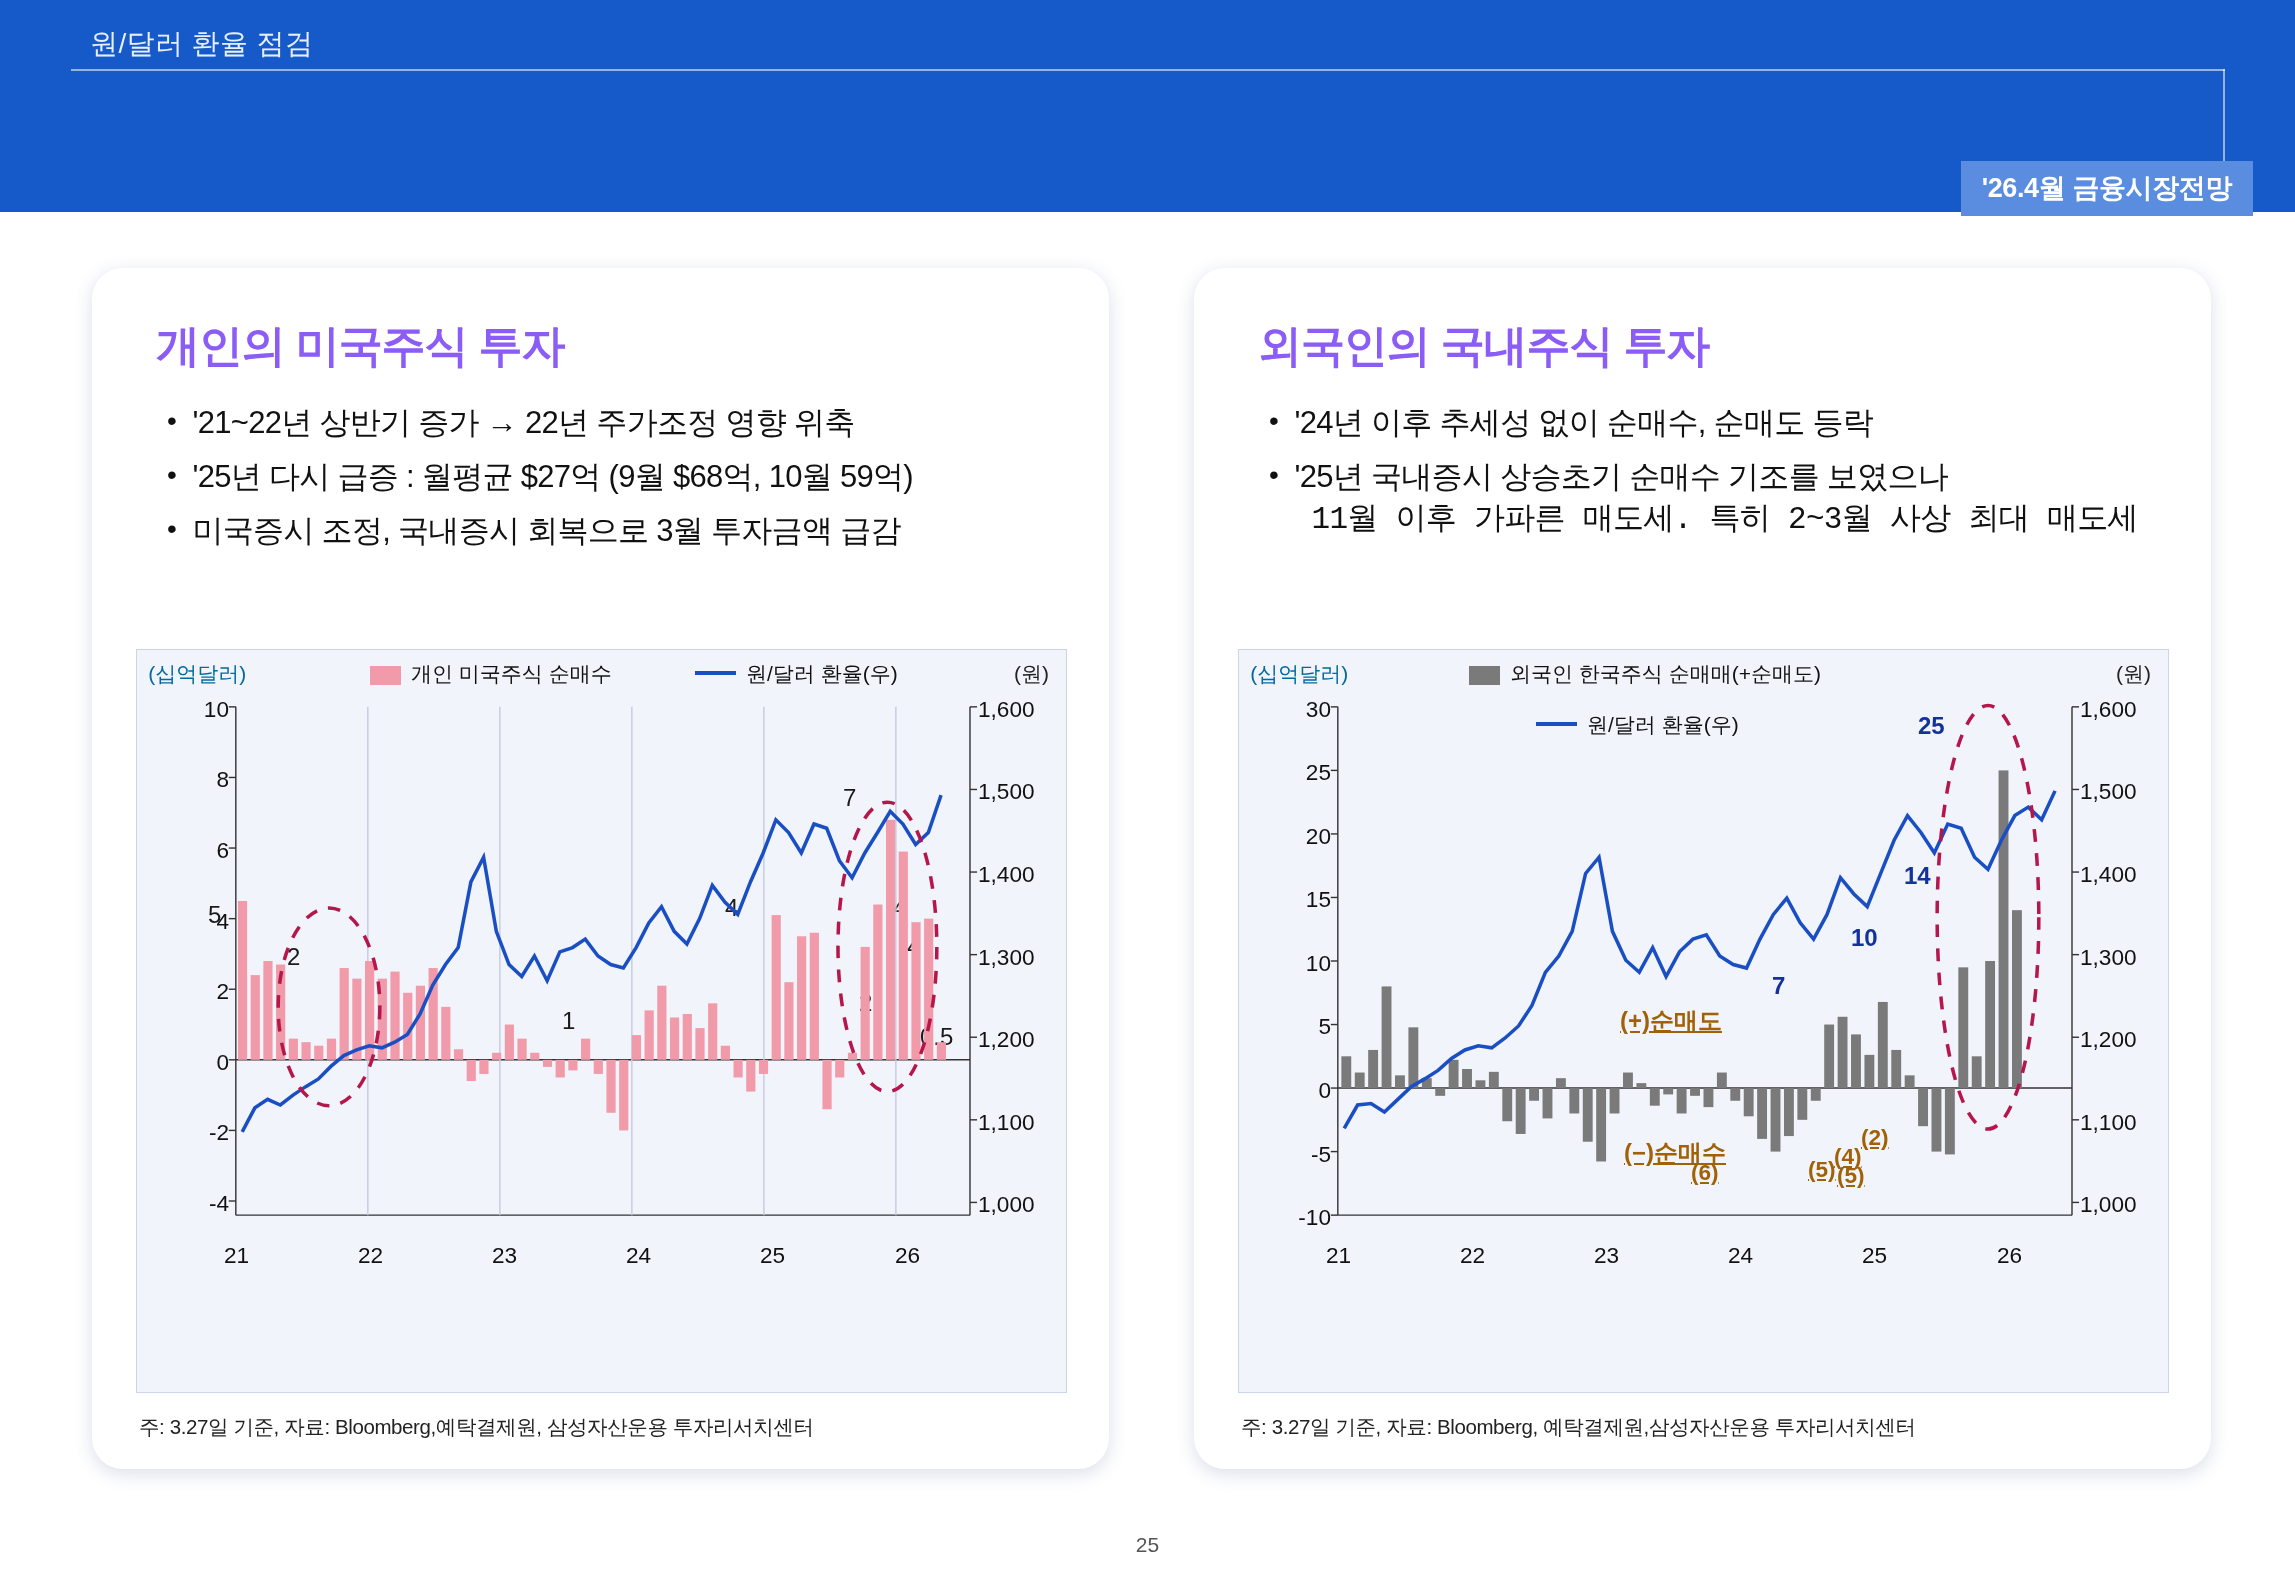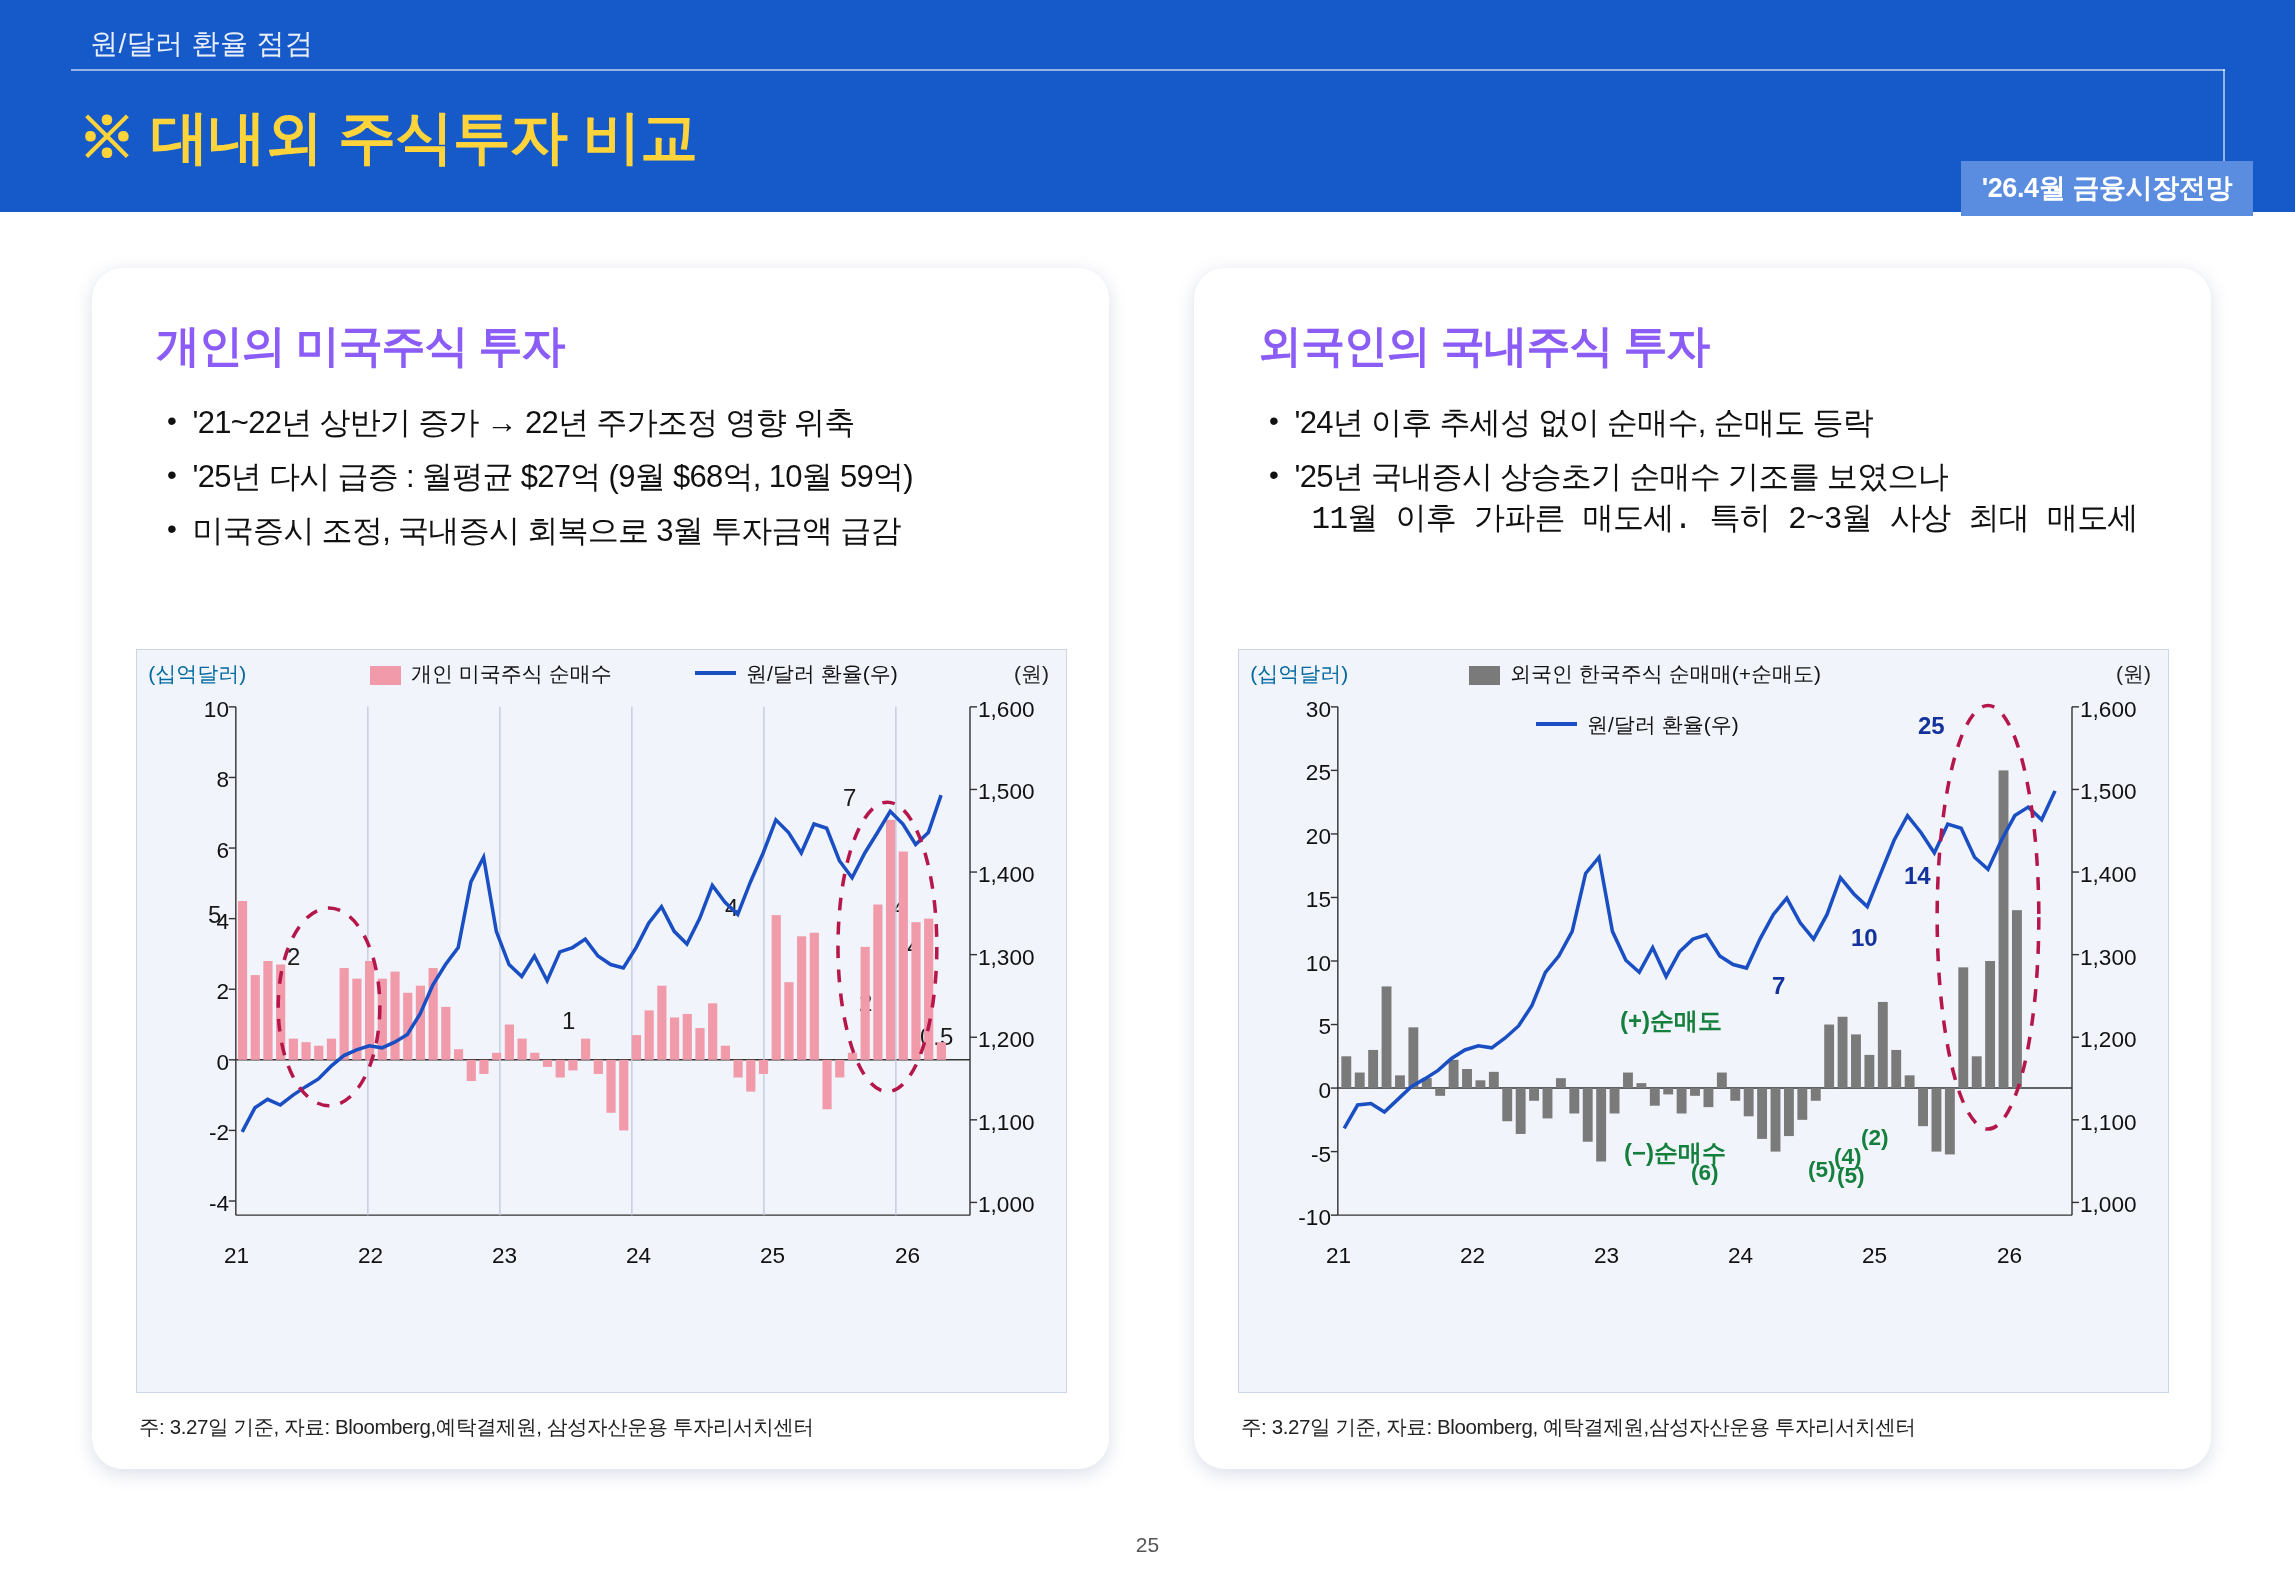--- a/index.html
+++ b/index.html
@@ -171,33 +171,33 @@
     position: absolute;
     font-size: 24px;
     font-weight: bold;
     color: #14329b;
   }
   .dlabel.plain { color: #1a1a1a; font-weight: normal; }
   .annot {
     position: absolute;
     font-size: 24px;
     font-weight: bold;
-    color: #15803d;
+    color: #a16207;
     white-space: nowrap;
+    text-decoration: underline;
   }
   .annot.small { font-size: 22.6px; }
 </style>
 </head>
 <body>
 
 <div class="header">
   <div class="eyebrow">원/달러 환율 점검</div>
   <div class="rule"></div>
   <div class="rule-right"></div>
-  <div class="title">※ 대내외 주식투자 비교</div>
   <div class="badge">'26.4월 금융시장전망</div>
 </div>
 
 <div class="card left">
   <div class="card-title">개인의 미국주식 투자</div>
 
   <div class="bullets">
     <div class="bullet">'21~22년 상반기 증가 → 22년 주가조정 영향 위축</div>
     <div class="bullet">'25년 다시 급증 : 월평균 $27억 (9월 $68억, 10월 59억)</div>
     <div class="bullet">미국증시 조정, 국내증시 회복으로 3월 투자금액 급감</div>

